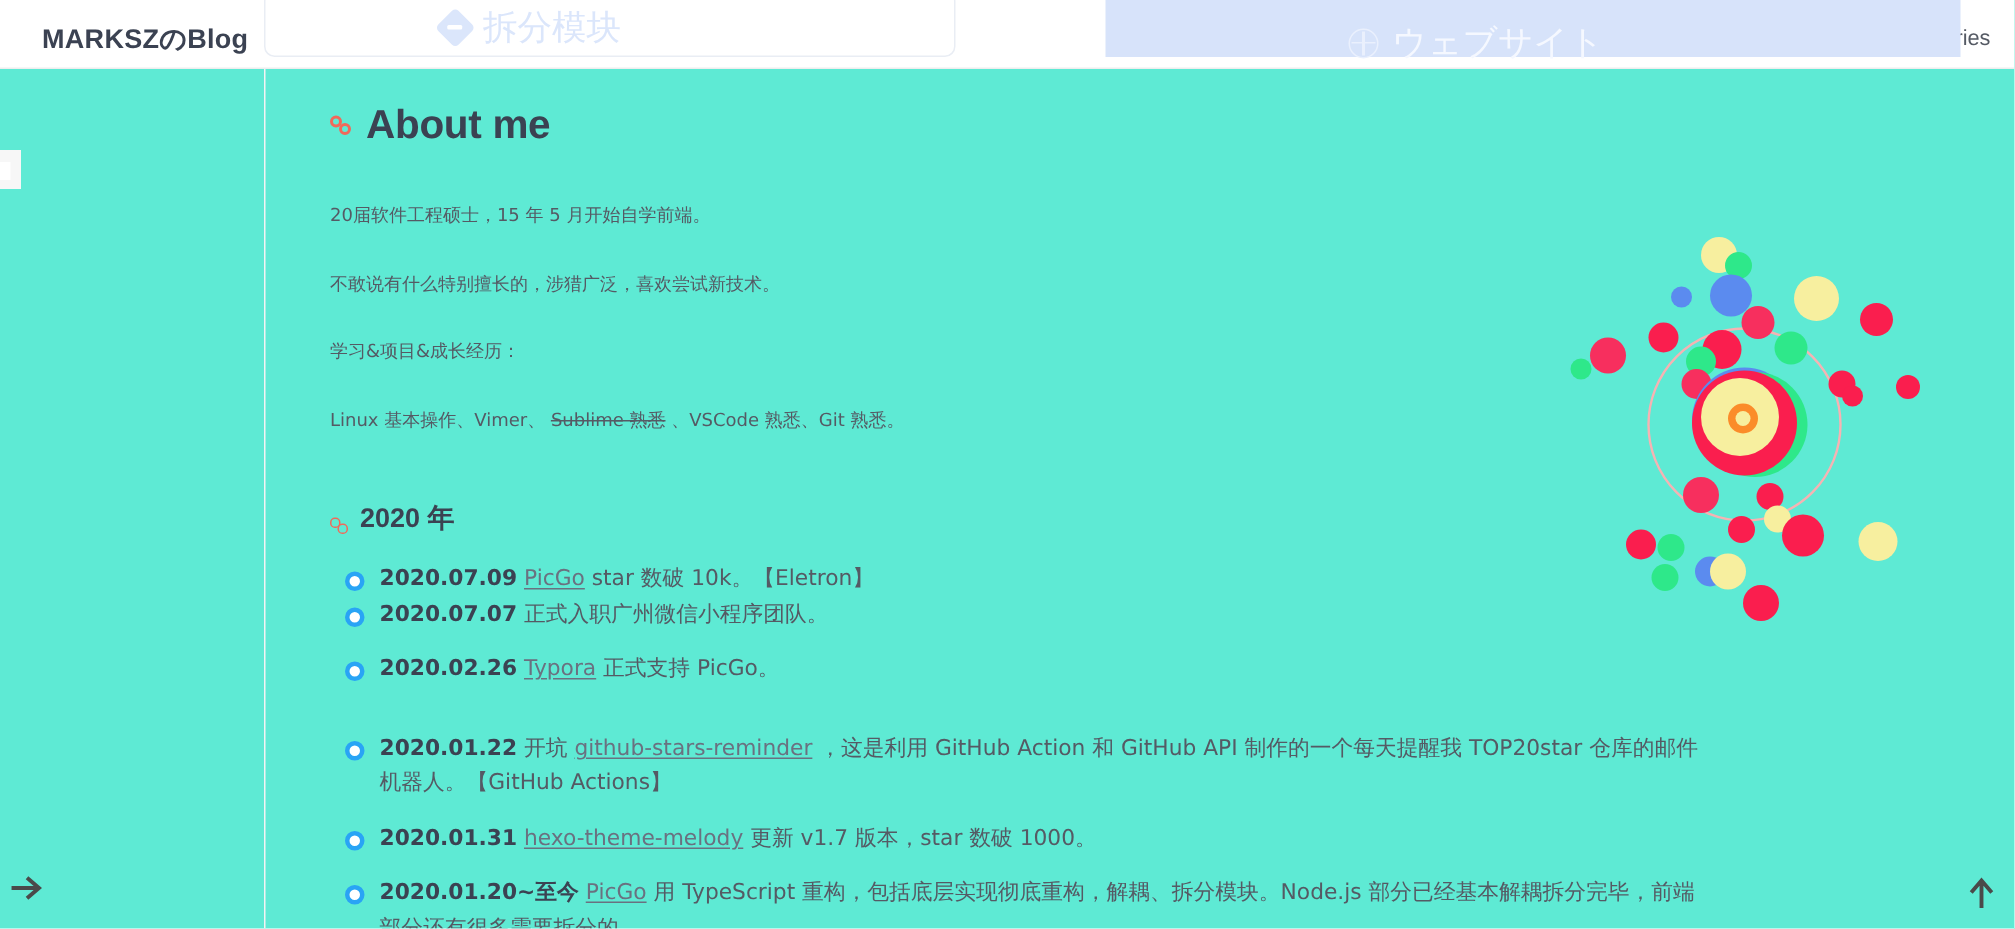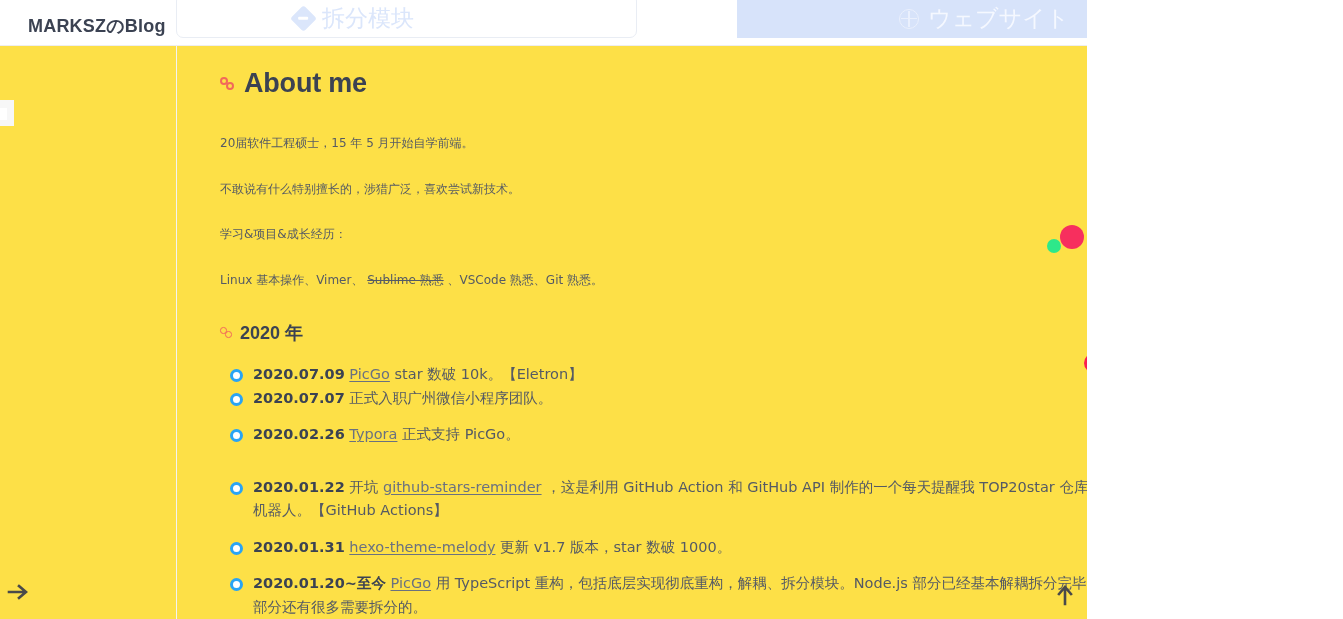--- a/index.html
+++ b/index.html
@@ -8,23 +8,23 @@
     margin: 0; padding: 0;
     width: 1343px; height: 619px;
     overflow: hidden;
     background: #ffffff;
     font-family: "Liberation Sans", "DejaVu Sans", sans-serif;
     -webkit-font-smoothing: antialiased;
   }
 
   #page {
     position: relative;
-    width: 1087px;
+    width: 1343px;
     height: 619px;
-    background: #fde047;
+    background: #5eead4;
     overflow: hidden;
     text-decoration: underline;
   }
 
   
   .header {
     position: absolute;
     top: 0; left: 0;
     width: 1343px;
     height: 46px;
@@ -91,21 +91,21 @@
     top: 0px;
     width: 570px;
     height: 38px;
     background: #d7e3fa;
     z-index: 40;
     pointer-events: none;
   }
   .jp-website-inner {
     position: absolute;
     left: 162px;
-    top: 3px;
+    top: 13px;
     display: flex;
     align-items: center;
     gap: 9px;
     font-size: 23px;
     color: #f5f8ff;
     font-family: "DejaVu Sans", sans-serif;
     white-space: nowrap;
   }
   .globe-icon {
     width: 20px; height: 20px;
@@ -382,21 +382,21 @@
     <p class="para" style="margin-top:33px;">20届软件工程硕士，15 年 5 月开始自学前端。</p>
 
     <p class="para" style="margin-top:27px;">不敢说有什么特别擅长的，涉猎广泛，喜欢尝试新技术。</p>
 
     <p class="para" style="margin-top:27px;">学习&amp;项目&amp;成长经历：</p>
 
     <p class="para" style="margin-top:27px;">
       <span>Linux 基本操作、Vimer、 </span><span class="strike">Sublime 熟悉</span><span> 、VSCode 熟悉、Git 熟悉。</span>
     </p>
 
-    <h2 class="year-title" style="margin-top:32px;">
+    <h2 class="year-title" style="margin-top:44px;align-items:flex-end;">
       <span class="anchor-icon small">
           <i></i>
           <i></i>
         </span>
       <span>2020 年</span>
     </h2>
 
     <ul class="timeline" style="margin-top:18px;">
       <li style="margin-top:0px;">
         <span class="date">2020.07.09</span><span> </span><a class="inline-link">PicGo</a><span> star 数破 10k。【Eletron】</span>

